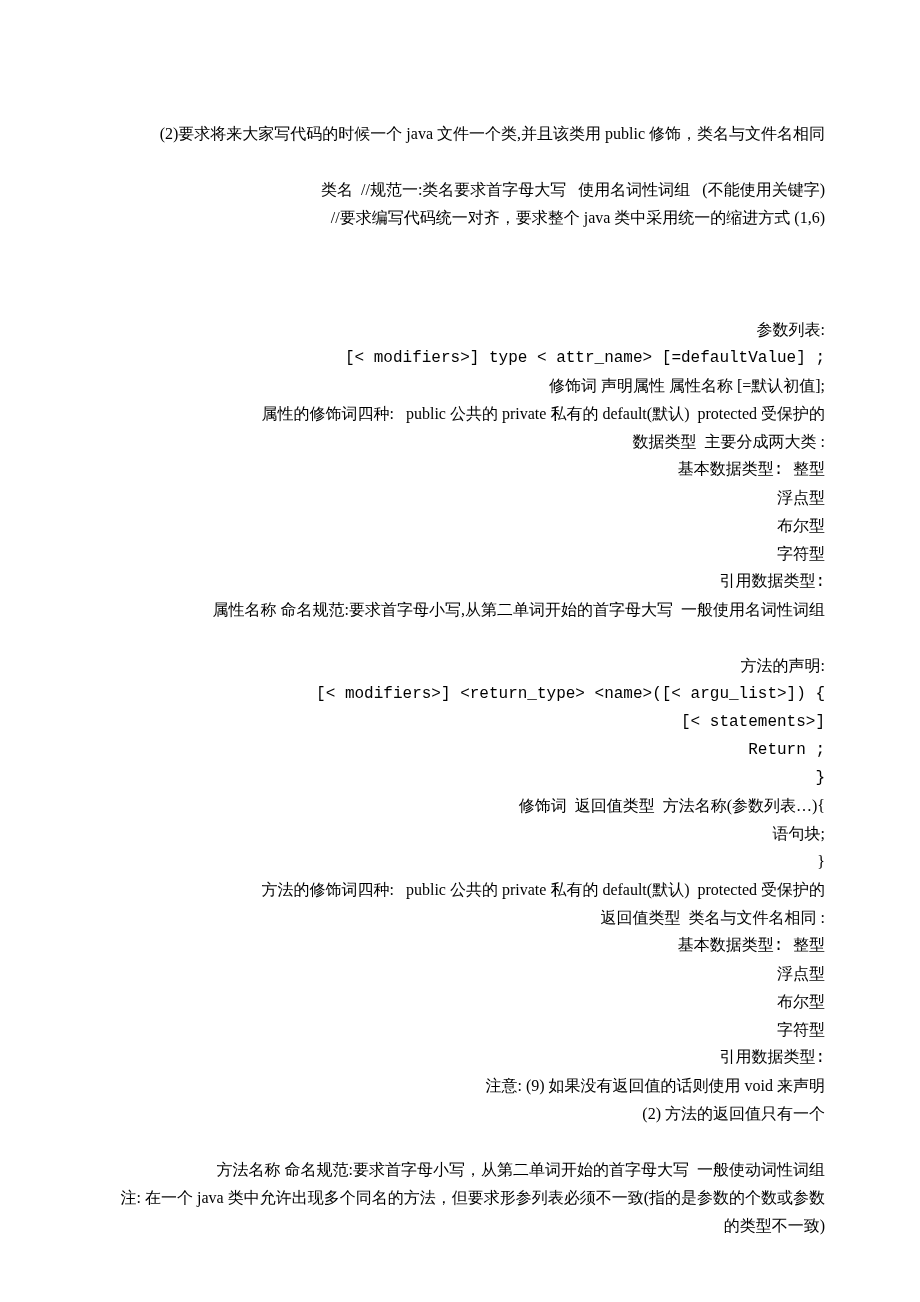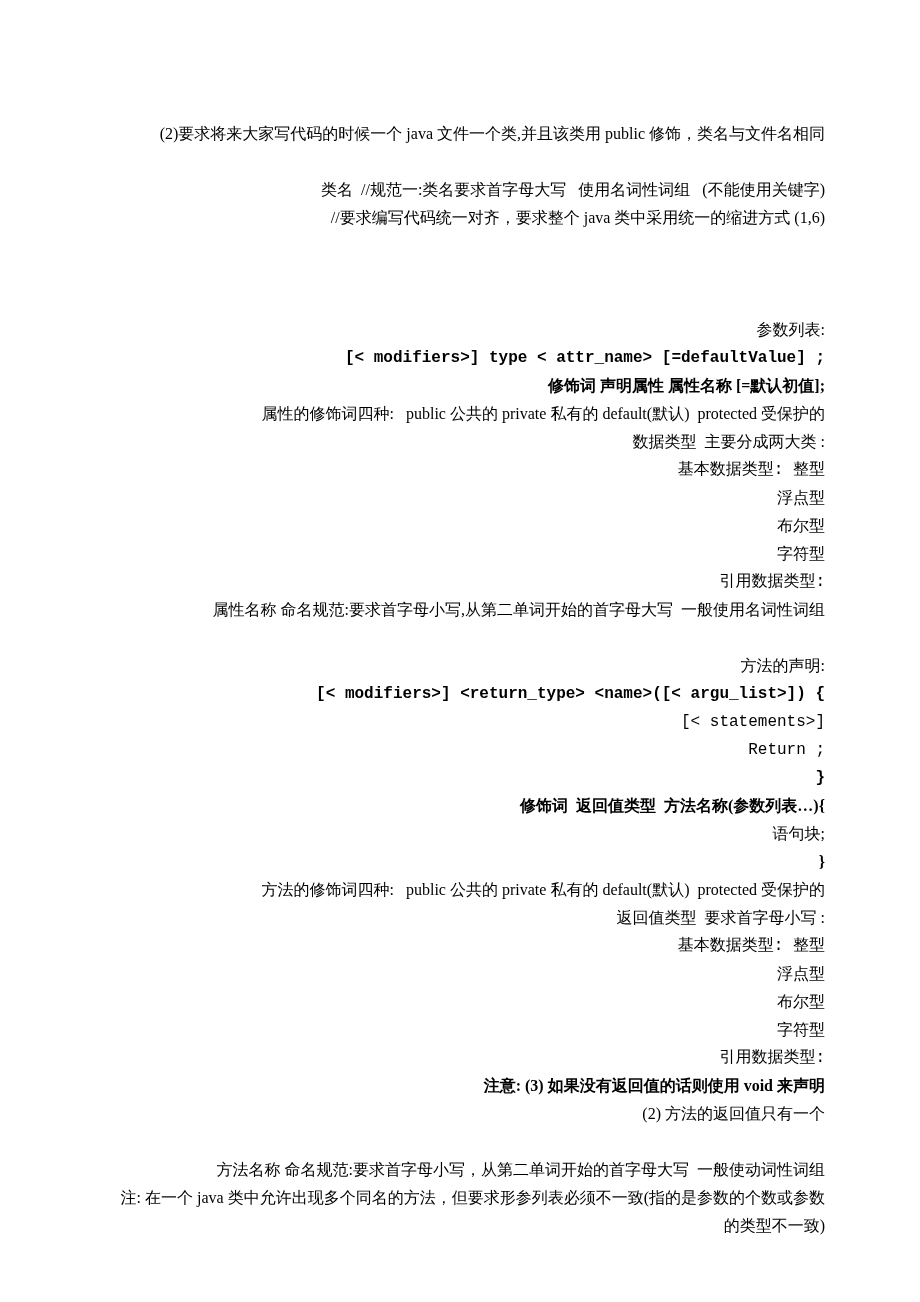--- a/index.html
+++ b/index.html
@@ -7,21 +7,21 @@
       font-family: "SimSun", "宋体", serif;
       font-size: 16px;
       line-height: 1.75;
       color: #000;
       width: 920px;
       margin: 0;
       padding: 120px 95px 80px 95px;
       box-sizing: border-box;
     }
     .indent1 { padding-left: 60px; }
-    .indent2 { padding-left: 40px; font-weight: bold; }
+    .indent2 { padding-left: 40px; }
     .indent3 { padding-left: 88px; font-family: Liberation Mono, monospace; }
     .indent4 { padding-left: 224px; }
     .indent5 { padding-left: 72px; }
     .mono { font-family: "Courier New", monospace; }
     p { margin: 0; white-space: pre-wrap; text-align: right; }
     .gap { height: 28px; }
     .gap2 { height: 56px; }
   </style>
 </head>
 <body>
@@ -46,23 +46,23 @@
 <div class="gap"></div>
 <p>方法的声明:</p>
 <p class="indent2 mono">[&lt; modifiers&gt;] &lt;return_type&gt; &lt;name&gt;([&lt; argu_list&gt;]) {</p>
 <p class="indent5 mono">[&lt; statements&gt;]</p>
 <p class="indent5 mono">Return ;</p>
 <p class="indent2 mono">}</p>
 <p class="indent2">修饰词  返回值类型  方法名称(参数列表…){</p>
 <p class="indent5">语句块;</p>
 <p class="indent2">}</p>
 <p>方法的修饰词四种:   public 公共的 private 私有的 default(默认)  protected 受保护的</p>
-<p>返回值类型  要求首字母小写 :</p>
+<p>返回值类型  类名与文件名相同 :</p>
 <p class="indent3">基本数据类型: 整型</p>
 <p class="indent4">浮点型</p>
 <p class="indent4">布尔型</p>
 <p class="indent4">字符型</p>
 <p class="indent3">引用数据类型:</p>
-<p class="indent2">注意: (3) 如果没有返回值的话则使用 void 来声明</p>
+<p class="indent2">注意: (9) 如果没有返回值的话则使用 void 来声明</p>
 <p class="indent5">(2) 方法的返回值只有一个</p>
 <div class="gap"></div>
 <p>方法名称 命名规范:要求首字母小写，从第二单词开始的首字母大写  一般使动词性词组</p>
 <p>   注: 在一个 java 类中允许出现多个同名的方法，但要求形参列表必须不一致(指的是参数的个数或参数的类型不一致)</p>
 
 </body></html>

